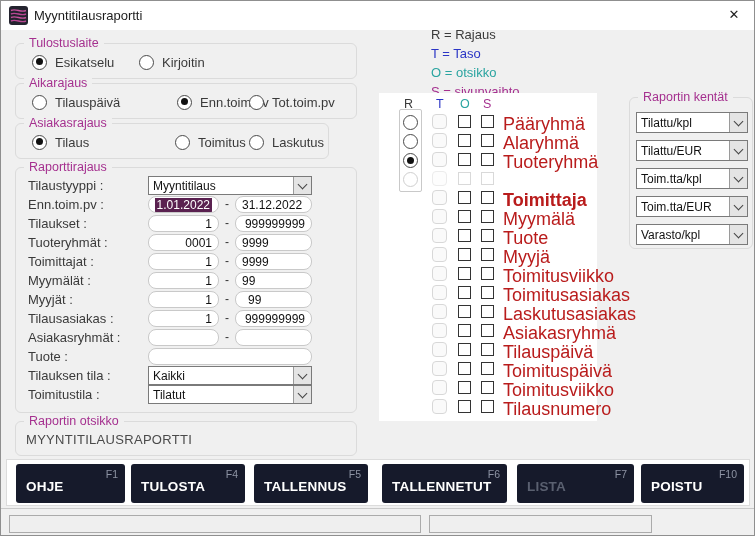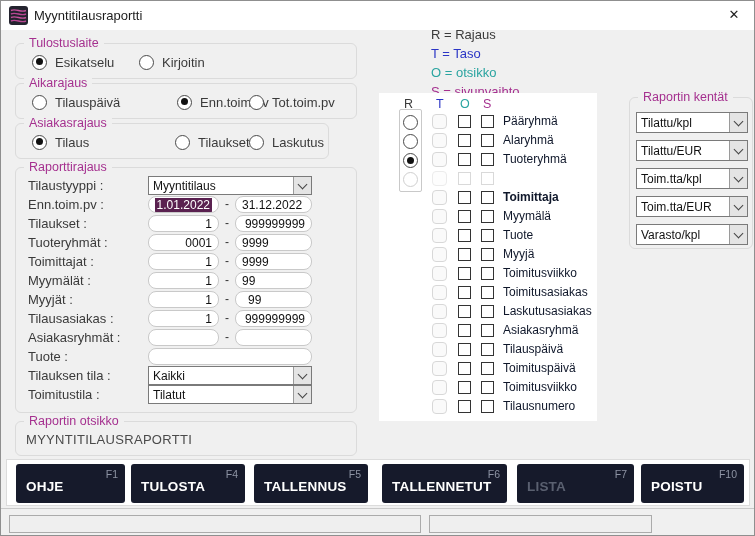--- a/index.html
+++ b/index.html
@@ -49,21 +49,21 @@
 
   
   .panel{position:absolute;left:378px;top:92px;width:218px;height:328px;background:#fff;}
   .ghead{position:absolute;top:4px;font-size:12.5px;}
   .rbox{position:absolute;left:20px;top:16px;width:23px;height:83px;border:1px solid #c9c9c9;border-radius:2px;box-sizing:border-box;}
   .rbox .rad{position:absolute;left:3px;}
   .grow{position:absolute;left:0;right:0;height:18px;}
   .tbox{position:absolute;left:53px;top:1px;width:15px;height:15px;box-sizing:border-box;border:1px solid #d8d8d8;border-radius:4px;background:#fafafa;}
   .cb{position:absolute;top:2px;width:13px;height:13px;box-sizing:border-box;border:1.5px solid #333;background:#fff;}
   .cb.o{left:79px;} .cb.s{left:102px;}
-  .glabel{position:absolute;left:124px;top:1px;font-size:12px;color:#0f172a;white-space:nowrap;}
+  .glabel{position:absolute;left:124px;top:1px;font-size:18px;color:#b91c1c;white-space:nowrap;}
   .grow.dis .tbox{border-color:#ececec;background:#fdfdfd;}
   .grow.dis .cb{border-color:#d9d9d9;}
 
   
   .kcombo{left:6px;width:112px;height:21px;}
   .kcombo .val{padding-top:3px;}
 
   
   .btnbar{position:absolute;left:5px;top:458px;width:744px;height:47px;background:#fff;border:1px solid #dcdcdc;box-sizing:border-box;}
   .btn{position:absolute;top:4px;height:39px;background:#161a2b;border-radius:3px;box-sizing:border-box;}
@@ -121,21 +121,21 @@
   </div>
 
   <div class="gb" style="left:14px;top:122px;width:314px;height:36px;">
     <span class="lg">Asiakasrajaus</span>
     <div class="opt" style="left:16px;top:10px;">
       <span class="rad on"></span>
       <span>Tilaus</span>
     </div>
     <div class="opt" style="left:159px;top:10px;">
       <span class="rad"></span>
-      <span>Tilaukset</span>
+      <span>Toimitus</span>
     </div>
     <div class="opt" style="left:233px;top:10px;">
       <span class="rad"></span>
       <span>Laskutus</span>
     </div>
   </div>
 
   <div class="gb" style="left:14px;top:166px;width:342px;height:246px;">
     <span class="lg">Raporttirajaus</span>
 

